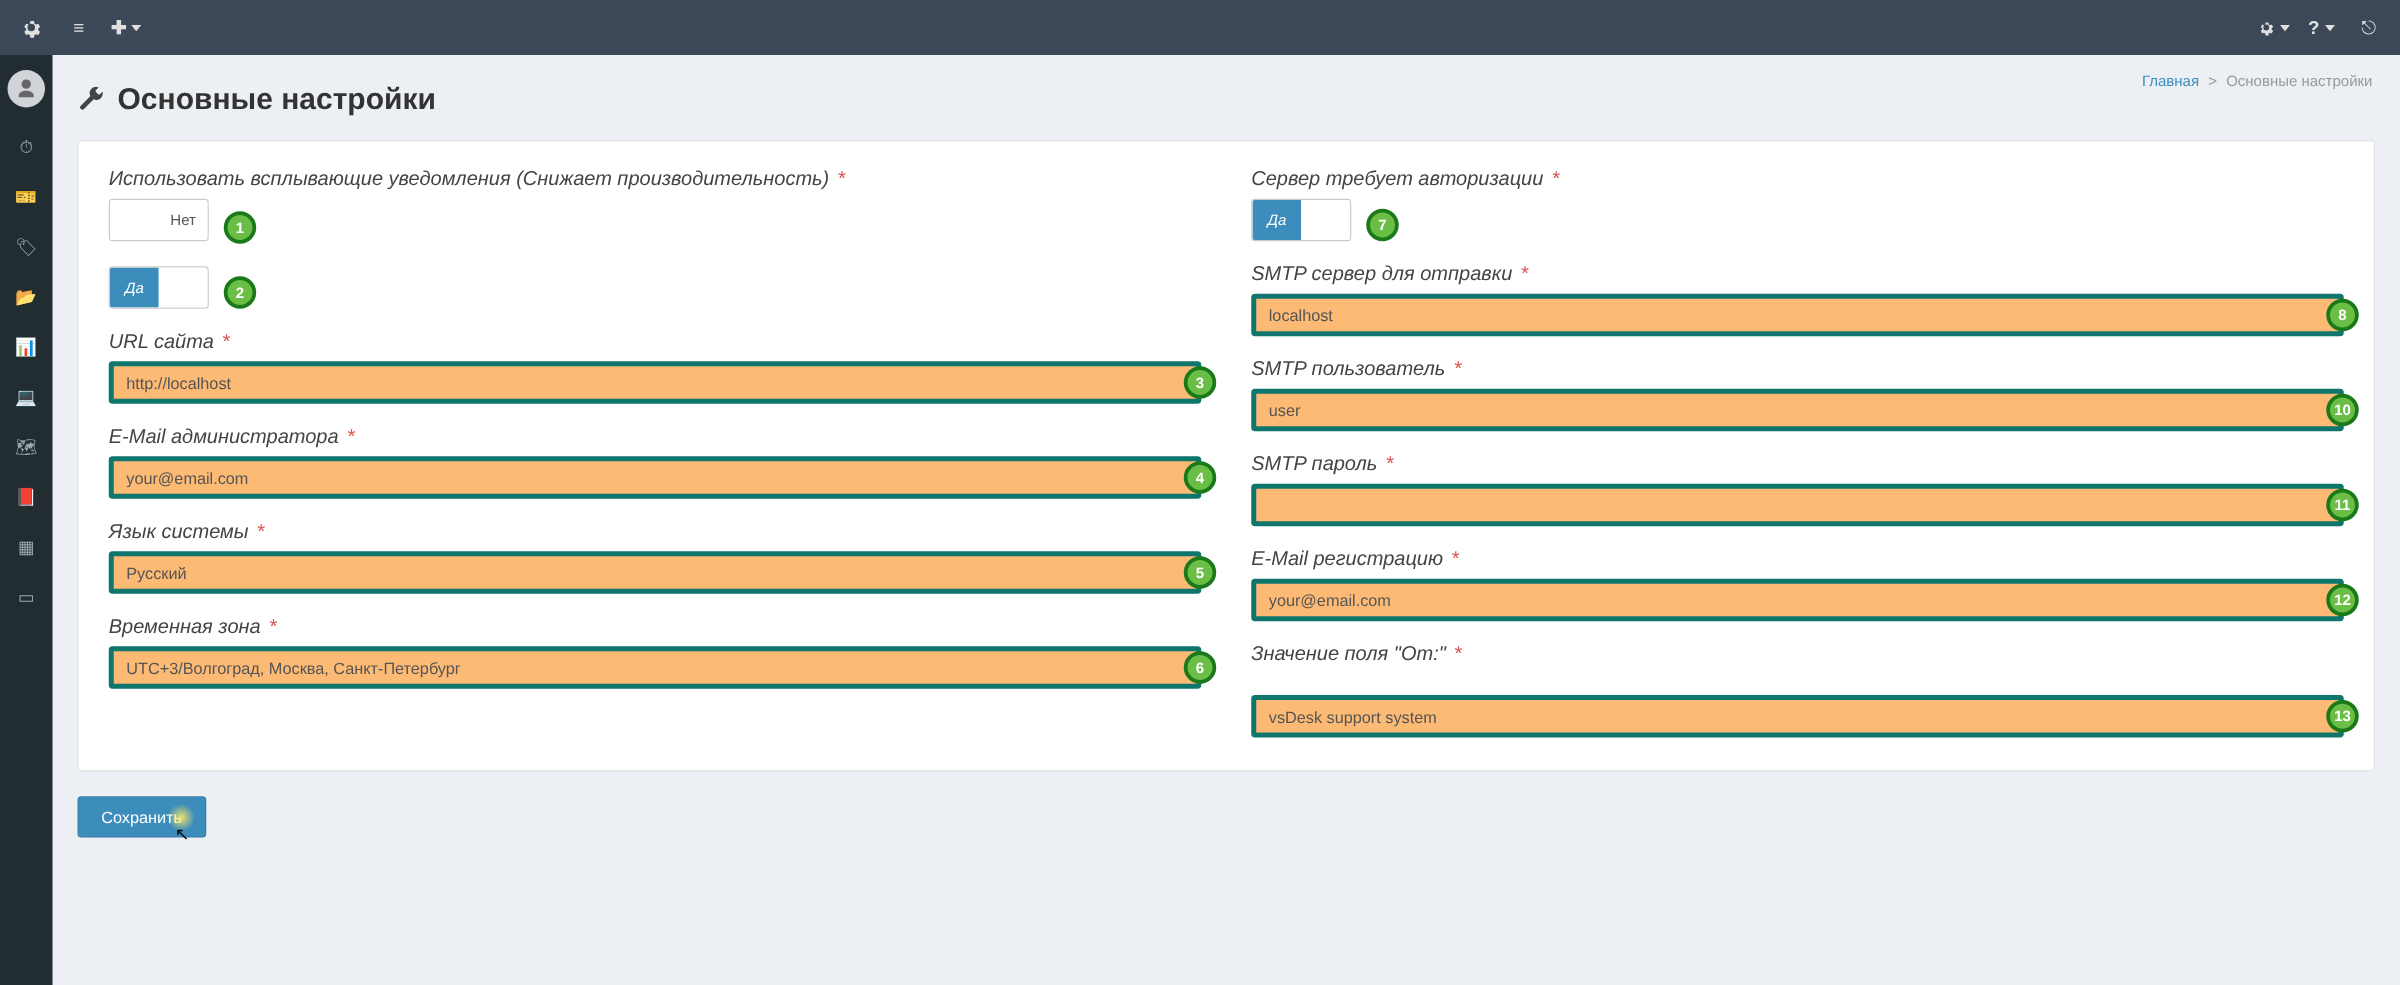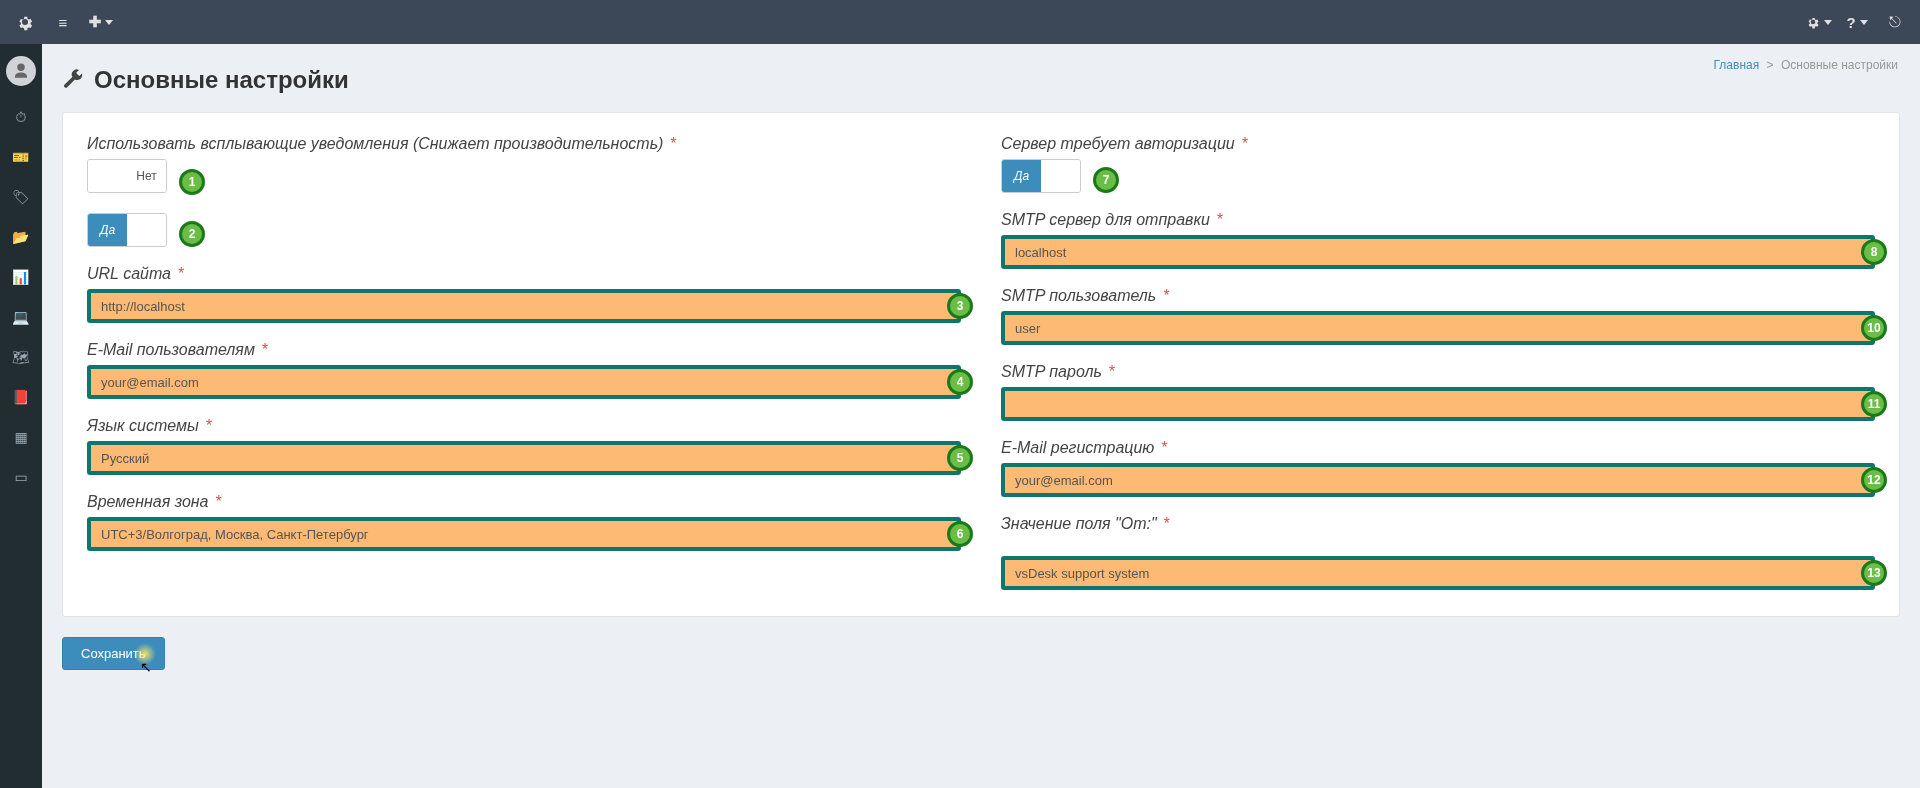--- a/index.html
+++ b/index.html
@@ -161,21 +161,21 @@
 
           <div class="field">
             <label><span>URL сайта</span> <span class="req">*</span></label>
             <div style="position:relative;">
               <input class="form-control" value="http://localhost" style="">
               <div class="annot">3</div>
             </div>
           </div>
 
           <div class="field">
-            <label><span>E-Mail пользователям</span> <span class="req">*</span></label>
+            <label><span>E-Mail администратора</span> <span class="req">*</span></label>
             <div style="position:relative;">
               <input class="form-control" value="your@email.com" style="">
               <div class="annot">4</div>
             </div>
           </div>
 
           <div class="field">
             <label><span>Язык системы</span> <span class="req">*</span></label>
             <div style="position:relative;">
               <input class="form-control" value="Русский" style="">

